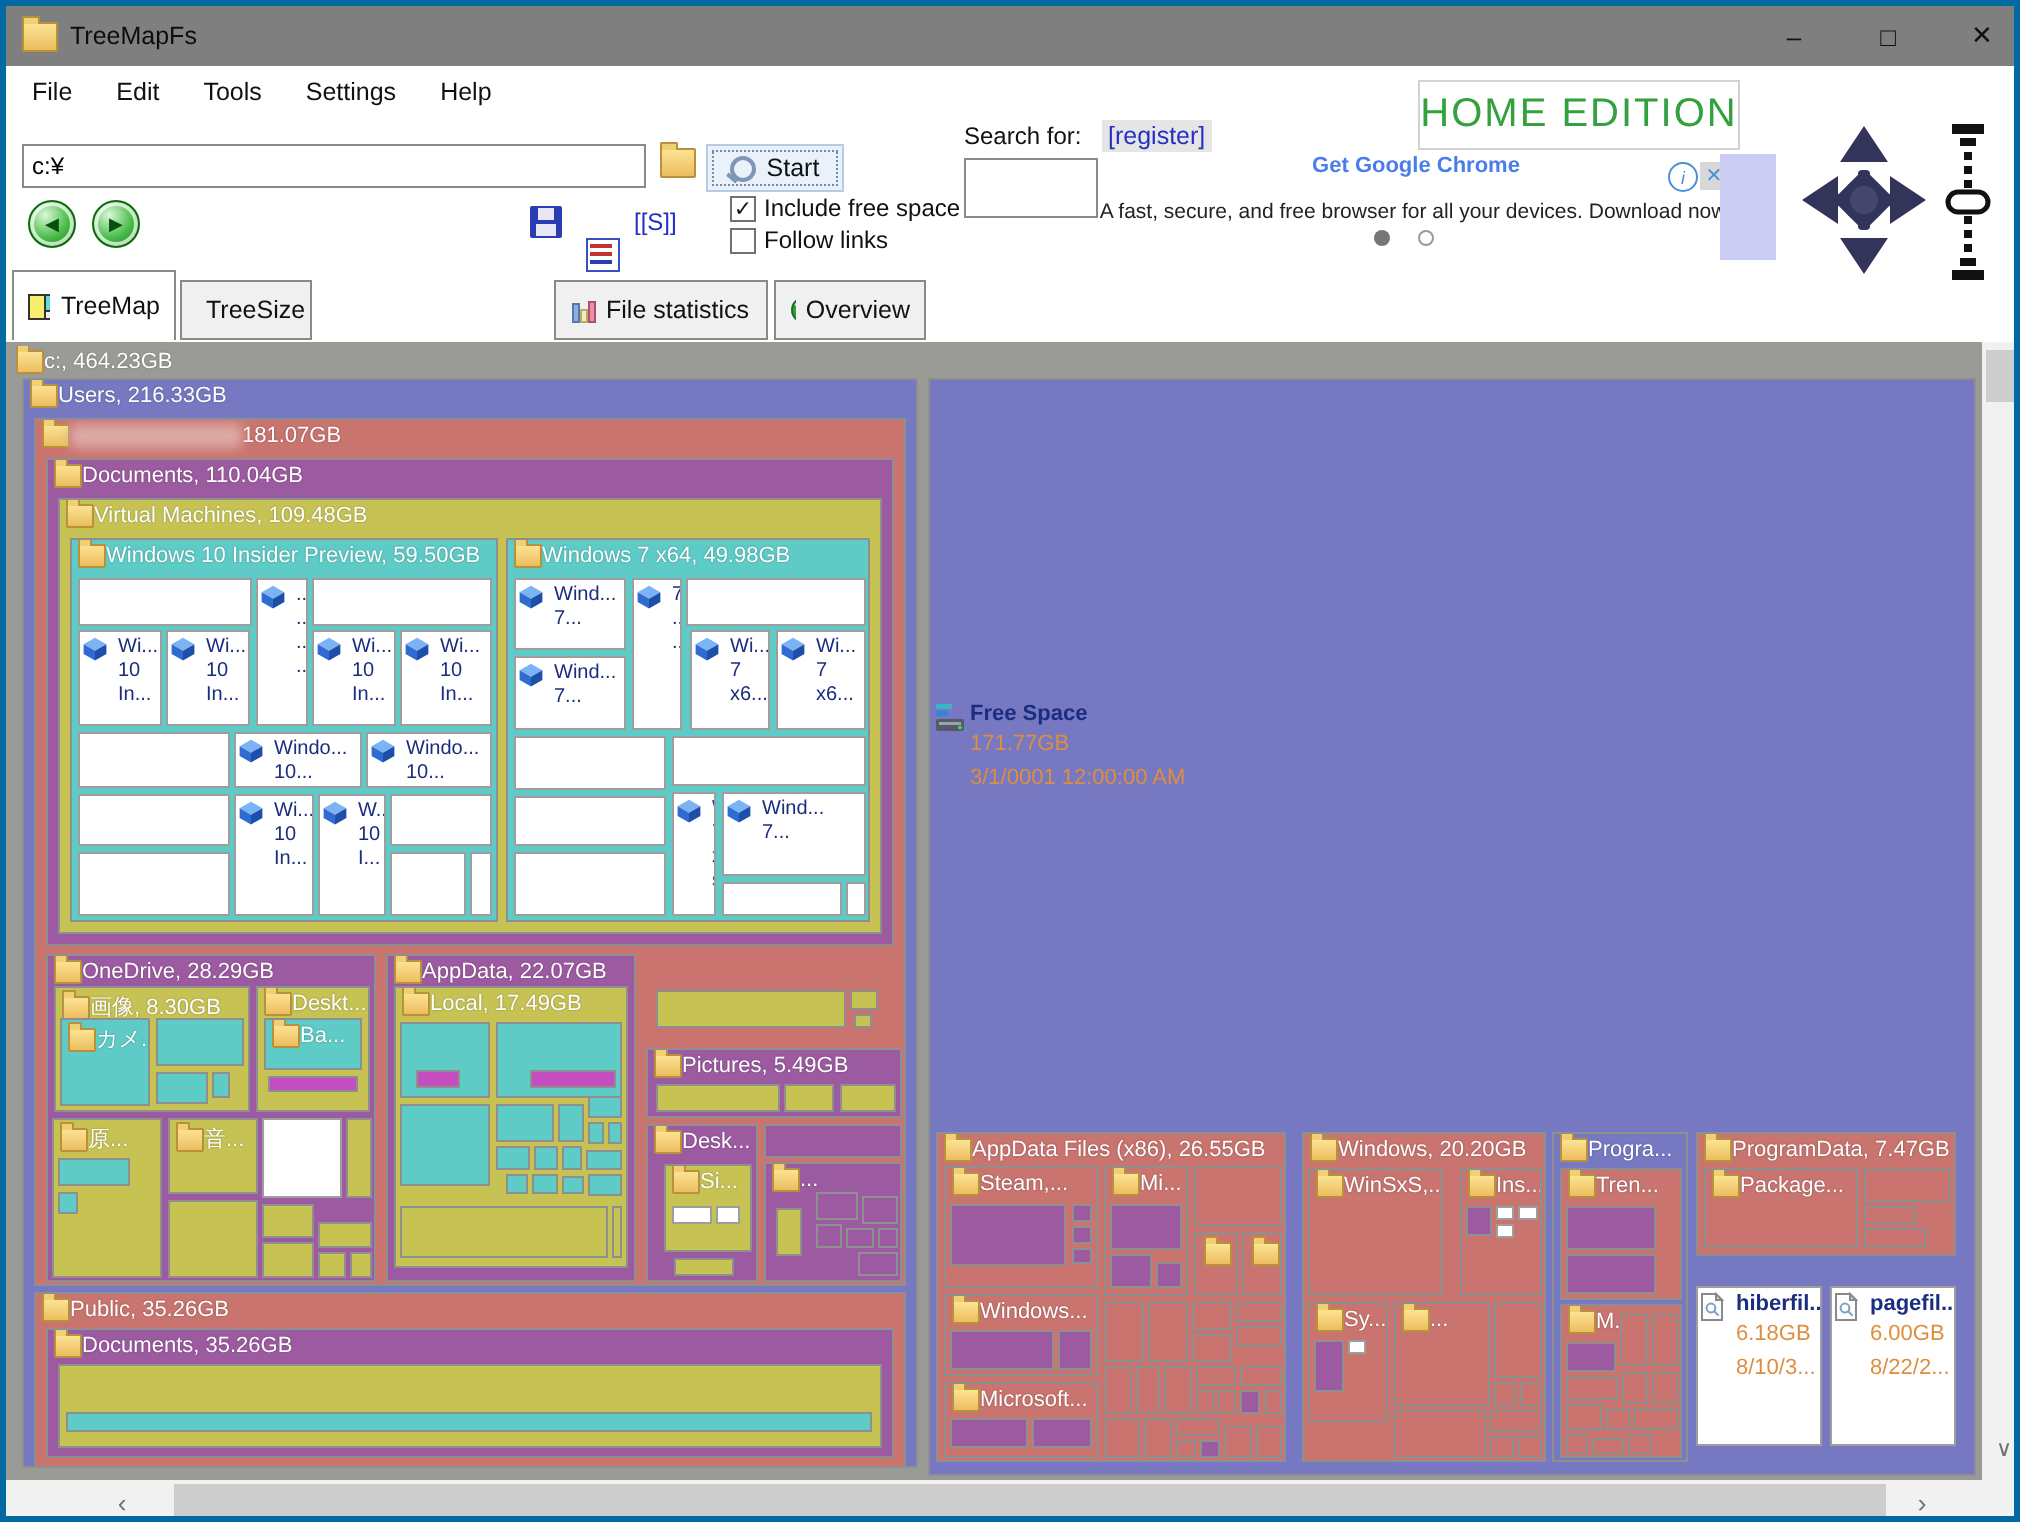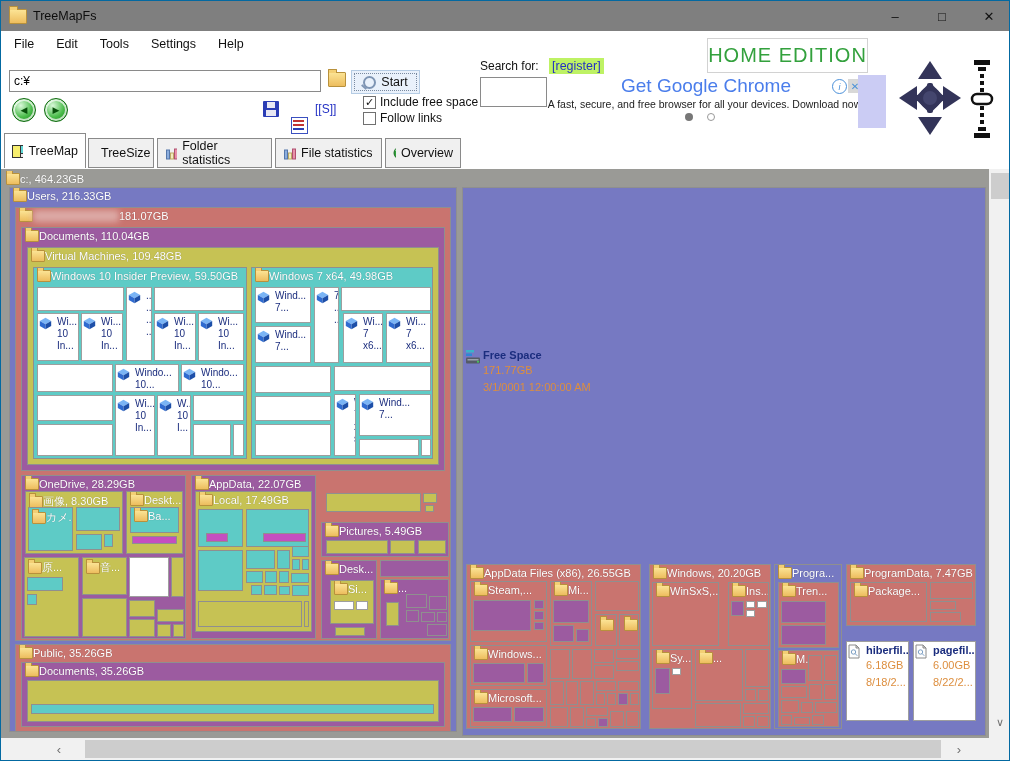--- a/index.html
+++ b/index.html
@@ -1,18 +1,18 @@
 <!DOCTYPE html>
 <html><head>
 <meta charset="utf-8">
 <style>
   html,body{margin:0;padding:0;background:#d4d0c8;}
   .window{position:relative;width:1010px;height:761px;background:#ffffff;
     font-family:"Liberation Sans","DejaVu Sans",sans-serif;overflow:hidden;
-    border:1px solid #0369a1;box-sizing:border-box;}
+    border:3px solid #0369a1;box-sizing:border-box;}
   .abs{position:absolute;}
 
   
   .titlebar{left:0;top:0;width:1010px;height:30px;background:#7f7f7f;display:flex;align-items:center;}
   .title-text{margin-left:6px;font-size:12.5px;color:#0d0d0d;}
   .winbtn{position:absolute;top:0;width:44px;height:30px;display:flex;align-items:center;justify-content:center;
     font-size:13px;color:#111;cursor:default;}
   
   .menubar{left:0;top:30px;width:1010px;height:26px;background:#fff;display:flex;align-items:center;padding-left:2px;box-sizing:border-box;}
   .menu-item{padding:4px 11px;font-size:12.5px;color:#111;}
@@ -50,24 +50,24 @@
   .icon-report{width:15px;height:15px;background:#fff;border:1px solid #3a50c0;position:relative;}
   .icon-report::before{content:"";position:absolute;left:1px;top:2px;width:11px;height:2px;background:#c23333;
     box-shadow:0 4px 0 #c23333,0 8px 0 #2b3db5;}
   .s-label{font-size:12px;color:#2330c4;}
 
   .cb{width:13px;height:13px;border:1px solid #707070;background:#fff;display:flex;align-items:center;
     justify-content:center;font-size:11px;color:#111;box-sizing:border-box;}
   .cb-label{font-size:12px;color:#111;line-height:13px;}
 
   .lbl{font-size:12px;color:#111;}
-  .register{font-size:12.5px;color:#2330c4;background:#bef264;padding:1px 3px;}
+  .register{font-size:12.5px;color:#2330c4;background:#e5e5e5;padding:1px 3px;}
   .home-ed{left:706px;top:37px;width:161px;height:35px;border:1px solid #d2d2d2;background:#fff;
     display:flex;align-items:center;justify-content:center;font-size:20px;letter-spacing:1px;color:#33a13d;box-sizing:border-box;}
-  .ad-title{left:575px;top:74px;width:260px;text-align:center;font-size:19px;color:#4a7deb;}
+  .ad-title{left:575px;top:74px;width:260px;text-align:center;font-size:11px;color:#4a7deb;font-weight:bold;}
   .ad-sub{left:545px;top:97px;width:320px;text-align:center;font-size:10.5px;color:#222;}
   .ad-info{left:831px;top:78px;width:13px;height:13px;border:1px solid #4a90d9;border-radius:50%;
     color:#4a90d9;font-size:9px;display:flex;align-items:center;justify-content:center;font-style:italic;}
   .ad-close{left:847px;top:78px;width:14px;height:14px;background:#d8d8d8;color:#4a90d9;font-size:10px;
     display:flex;align-items:center;justify-content:center;}
   .dot{width:8px;height:8px;border-radius:50%;}
   .strip{left:857px;top:74px;width:28px;height:53px;background:#cbccf4;}
 
   
   .tab{box-sizing:border-box;border:1px solid #8a8a8a;background:#f0f0f0;display:flex;align-items:center;
@@ -197,28 +197,20 @@
       </svg>
     <span>TreeMap</span>
   </div>
   <div class="abs tab" style="left:87px;top:137px;width:66px;height:30px">
     <svg width="14" height="13">
         <rect x="0.5" y="1.5" width="13" height="4" fill="#1e8c28" stroke="#0c4a12"></rect>
         <rect x="0.5" y="5.5" width="9" height="4" fill="#26a132" stroke="#0c4a12"></rect>
         <rect x="0.5" y="9.5" width="5" height="3" fill="#2cb63a" stroke="#0c4a12"></rect>
       </svg>
     <span>TreeSize</span>
-  </div>
-  <div class="abs tab" style="left:156px;top:137px;width:115px;height:30px">
-    <svg width="13" height="13">
-        <rect x="1.5" y="3" width="3" height="9" fill="#8caede" stroke="#5577aa"></rect>
-        <rect x="5.5" y="6" width="3" height="6" fill="#f3ecc0" stroke="#bbaa66"></rect>
-        <rect x="9.5" y="2" width="3" height="10" fill="#e890a8" stroke="#b05070"></rect>
-      </svg>
-    <span>Folder statistics</span>
   </div>
   <div class="abs tab" style="left:274px;top:137px;width:107px;height:30px">
     <svg width="13" height="13">
         <rect x="1.5" y="3" width="3" height="9" fill="#8caede" stroke="#5577aa"></rect>
         <rect x="5.5" y="6" width="3" height="6" fill="#f3ecc0" stroke="#bbaa66"></rect>
         <rect x="9.5" y="2" width="3" height="10" fill="#e890a8" stroke="#b05070"></rect>
       </svg>
     <span>File statistics</span>
   </div>
   <div class="abs tab" style="left:384px;top:137px;width:76px;height:30px">
@@ -829,21 +821,21 @@
         <div class="tm-file fs-block">
           <span><svg width="12" height="15" viewBox="0 0 12 15">
               <path d="M1,1 h7 l3,3 v10 h-10 z" fill="#fdfdfd" stroke="#8a8a8a"></path>
               <path d="M8,1 l3,3 h-3 z" fill="#d8d8d8" stroke="#8a8a8a"></path>
               <circle cx="5.5" cy="8" r="2.2" fill="none" stroke="#7c9fc4"></circle>
               <line x1="7" y1="9.5" x2="9.3" y2="11.8" stroke="#7c9fc4"></line>
             </svg></span>
           <div class="tm-lines">
             <div class="f-name">hiberfil...</div>
             <div class="f-meta">6.18GB</div>
-            <div class="f-meta">8/18/2...</div>
+            <div class="f-meta">8/10/3...</div>
           </div>
         </div>
       </div>
       <div class="tm" style="left: 912px; top: 472px; width: 63px; height: 80px; background: rgb(255, 255, 255); border-color: rgb(158, 158, 158);">
         <div class="tm-file fs-block">
           <span><svg width="12" height="15" viewBox="0 0 12 15">
               <path d="M1,1 h7 l3,3 v10 h-10 z" fill="#fdfdfd" stroke="#8a8a8a"></path>
               <path d="M8,1 l3,3 h-3 z" fill="#d8d8d8" stroke="#8a8a8a"></path>
               <circle cx="5.5" cy="8" r="2.2" fill="none" stroke="#7c9fc4"></circle>
               <line x1="7" y1="9.5" x2="9.3" y2="11.8" stroke="#7c9fc4"></line>

